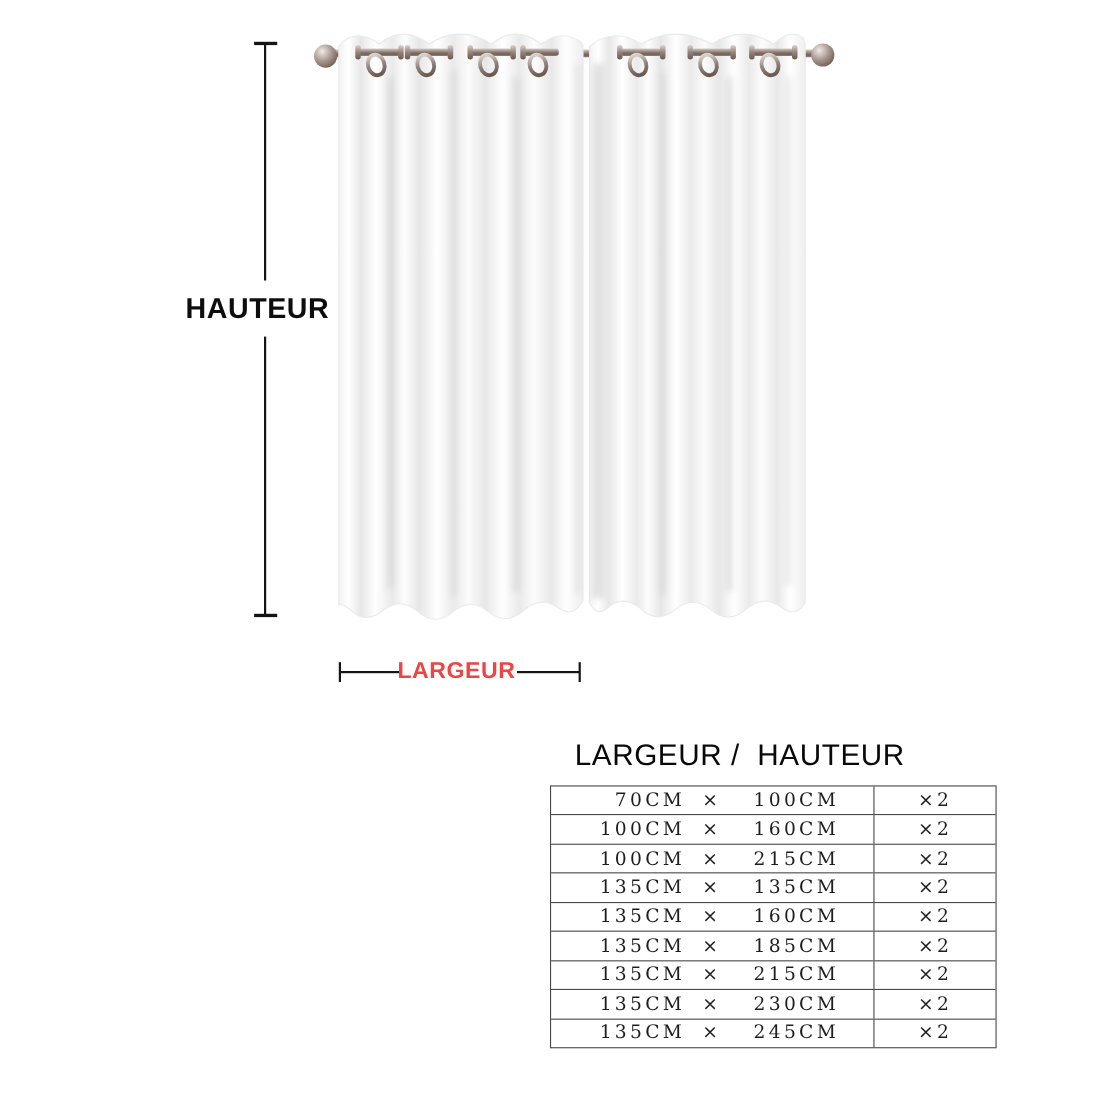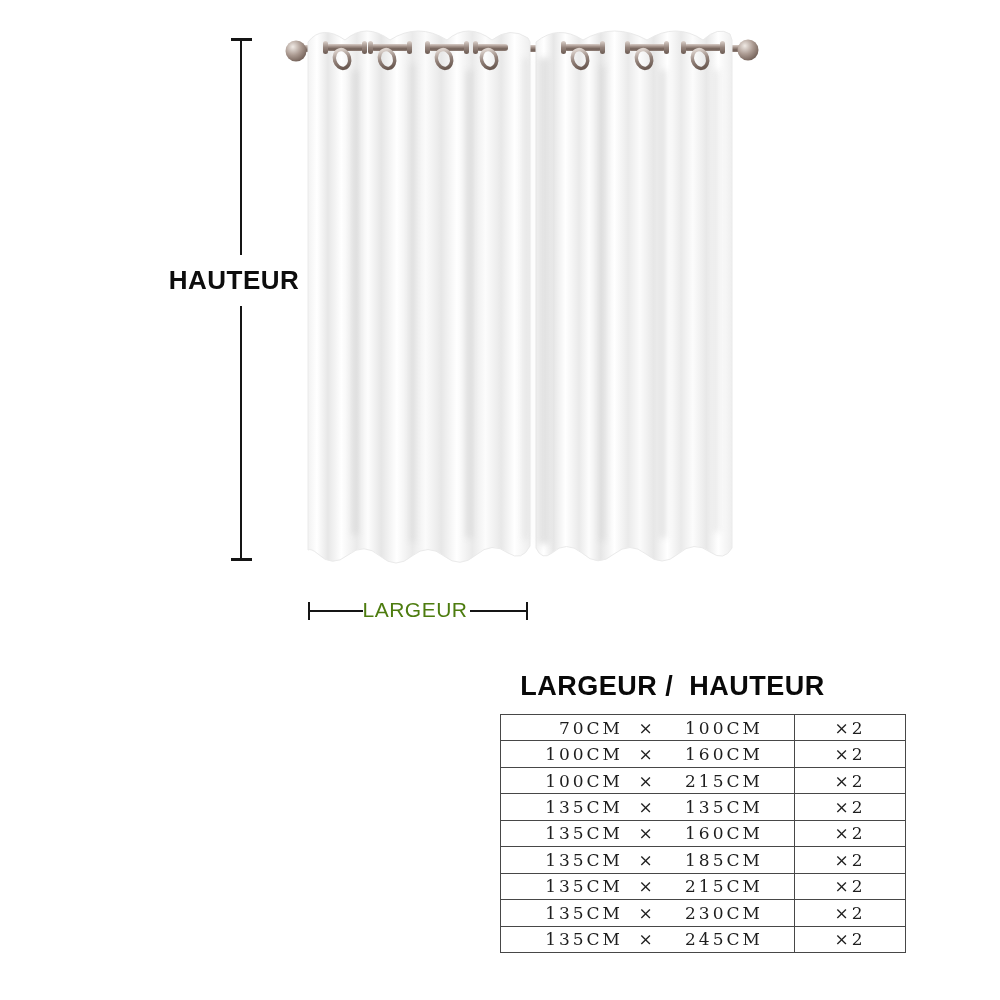--- a/index.html
+++ b/index.html
@@ -8,25 +8,25 @@
   .stage { position:absolute; left:0; top:0; width:1000px; height:823px; }
   .abs { position:absolute; }
   .mline { background:#151515; }
 
   
   .hauteur-label { left:166px; top:265px; width:136px; text-align:center;
     font-size:26px; font-weight:bold; color:#0d0d0d; letter-spacing:0.5px; }
   .rideaux-label { left:433px; top:299px; width:160px; text-align:center;
     font-size:24px; font-weight:bold; color:#0d0d0d; letter-spacing:0.5px; }
   .largeur-label { left:358px; top:598px; width:114px; text-align:center;
-    font-size:21px; font-weight:normal; color:#4d7c0f; letter-spacing:0.5px; }
+    font-size:21px; font-weight:bold; color:#ef4444; letter-spacing:0.5px; }
 
   
   .table-title { left:470px; top:671px; width:405px; text-align:center;
-    font-size:27px; font-weight:bold; color:#090909; white-space:pre; letter-spacing:0.5px; }
+    font-size:27px; font-weight:normal; color:#090909; white-space:pre; letter-spacing:0.5px; }
   .size-table { left:500px; top:714px; width:406px; height:239px;
     border:1px solid #474747; display:flex; flex-direction:column;
     font-family:"DejaVu Serif", serif; font-size:17px; color:#1e1e1e; letter-spacing:3px; }
   .trow { flex:1; display:flex; align-items:stretch; border-top:1px solid #474747; min-height:0; }
   .trow:first-child { border-top:none; }
   .cell-dims { width:294px; display:flex; align-items:center; border-right:1px solid #474747; }
   .c-w { width:122px; text-align:right; }
   .c-x { width:48px; text-align:center; }
   .c-h { flex:1; text-align:left; padding-left:14px; }
   .cell-qty { flex:1; display:flex; align-items:center; justify-content:center; }

